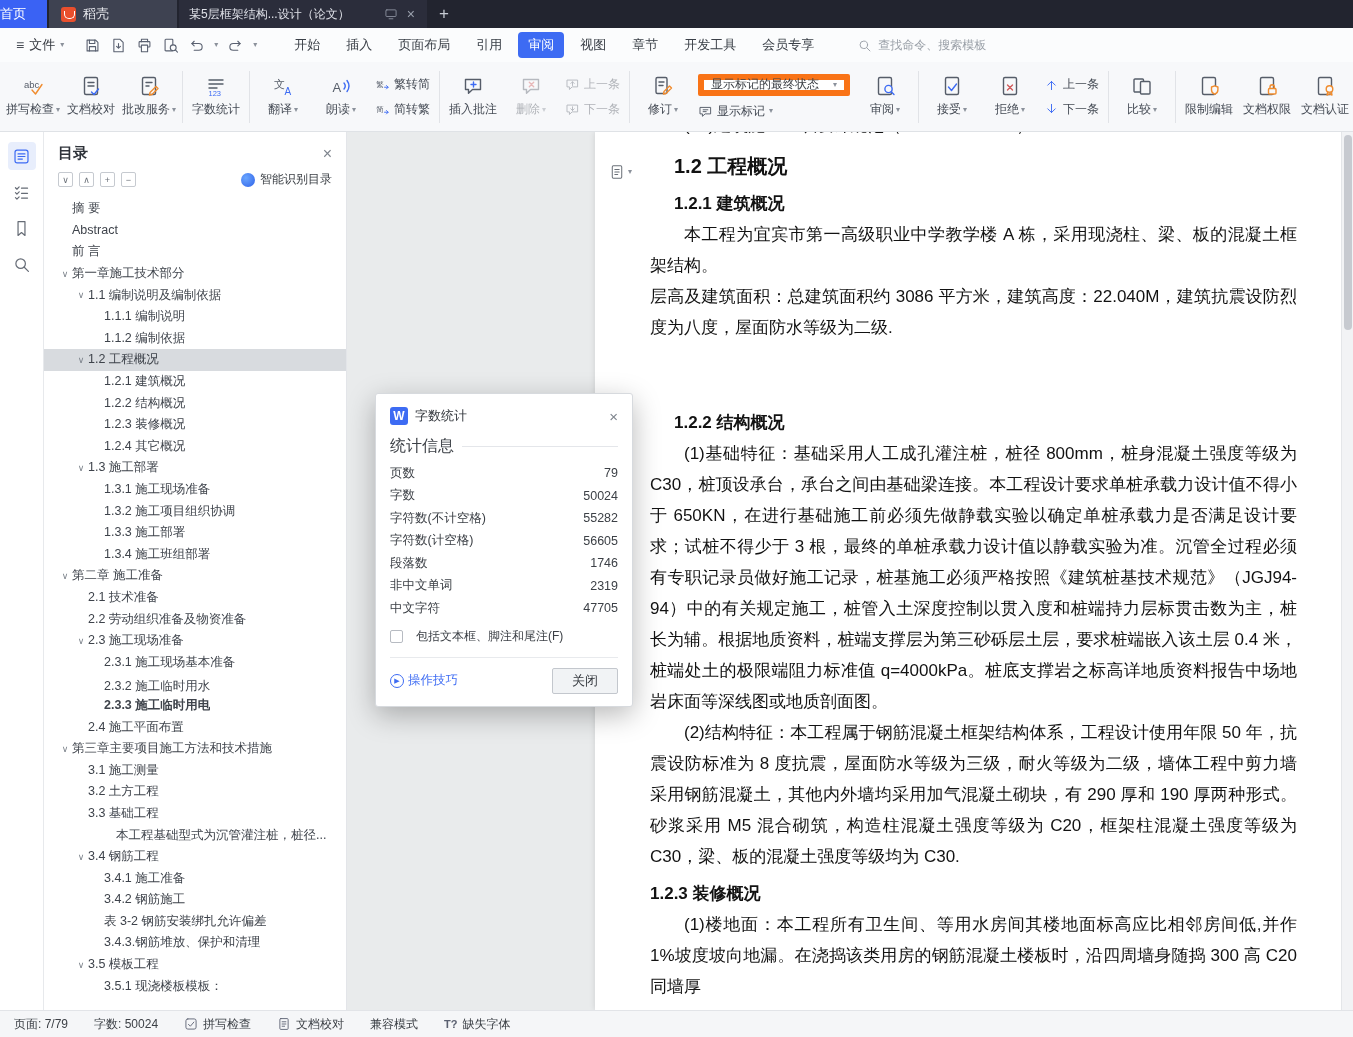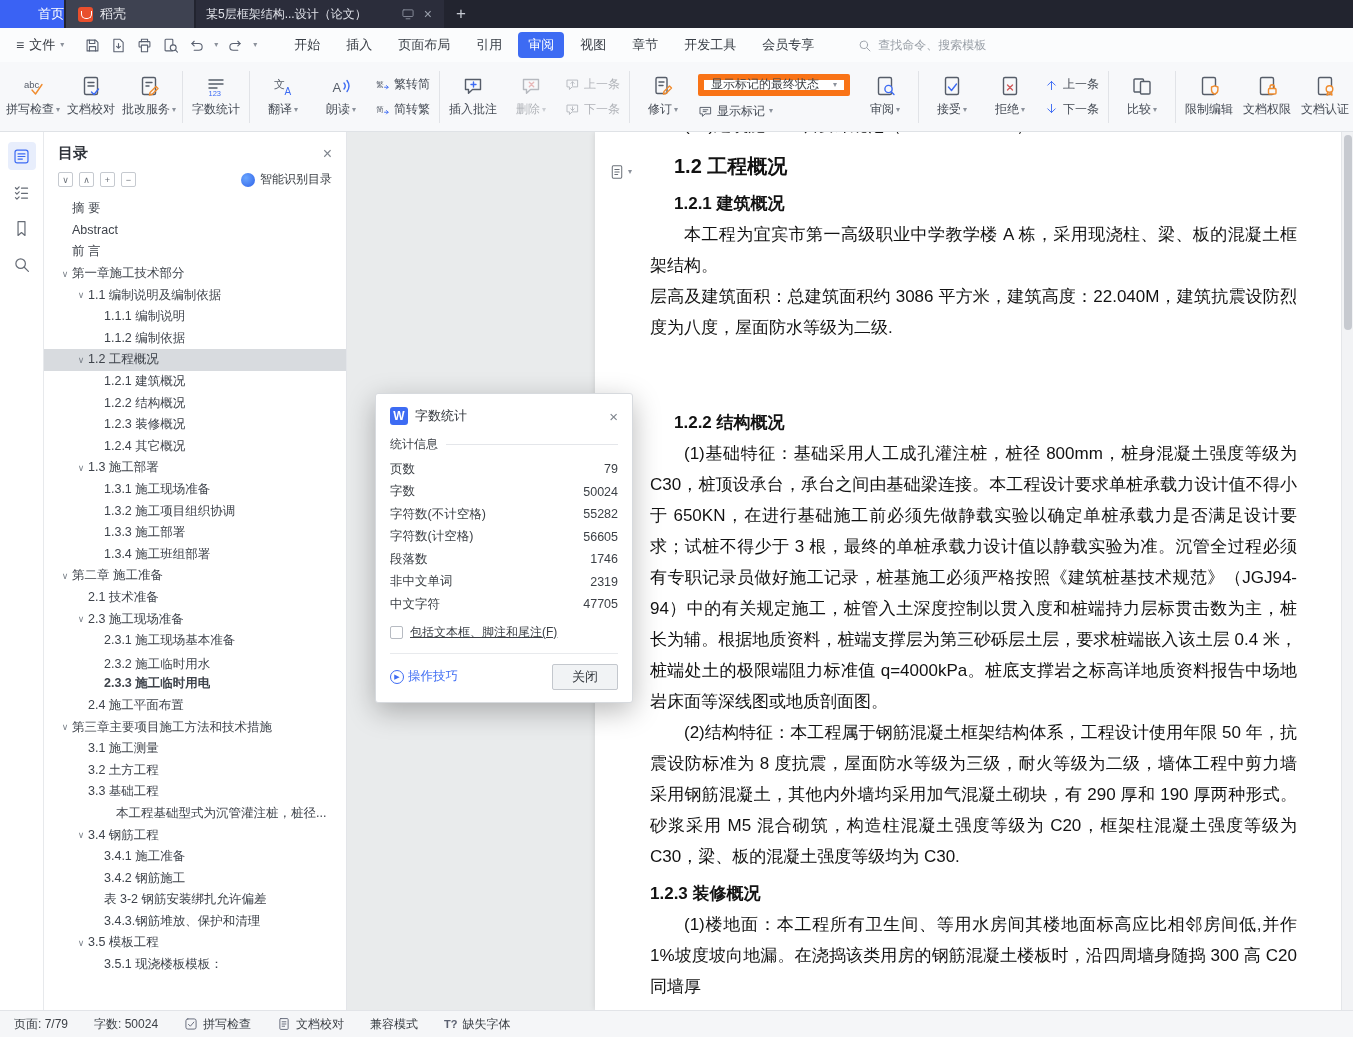--- a/index.html
+++ b/index.html
@@ -1,21 +1,21 @@
 <!DOCTYPE html>
 <html><head>
 <meta charset="utf-8">
 <style>
   *{margin:0;padding:0;box-sizing:border-box;font-family:"Liberation Sans","DejaVu Sans",sans-serif;}
   html,body{width:1353px;height:1037px;overflow:hidden;background:#e9ebed;}
   .app{width:1353px;height:1037px;display:flex;flex-direction:column;background:#fff;}
 
   
   .titlebar{flex:0 0 28px;background:#22242f;display:flex;align-items:stretch;color:#e8e9ee;}
-  .home-btn{width:64px;background:#3a62f4;color:#fff;font-size:13px;display:flex;align-items:center;justify-content:flex-end;cursor:default;}
+  .home-btn{width:47px;background:#3a62f4;color:#fff;font-size:13px;display:flex;align-items:center;justify-content:flex-start;cursor:default;}
   .tab-docer{width:128px;background:#3e4251;display:flex;align-items:center;gap:7px;padding:0 12px;margin-left:2px;font-size:13px;}
   .docer-logo{width:15px;height:15px;background:#e94f2d;border-radius:3px;position:relative;flex:0 0 15px;}
   .docer-logo::after{content:"";position:absolute;left:3px;top:4px;width:9px;height:7px;border:1.5px solid #fff;border-top:none;border-radius:0 0 5px 5px;}
   .tab-doc{width:248px;background:#2b2d3b;display:flex;align-items:center;gap:7px;padding:0 10px;margin-left:2px;font-size:12px;color:#dfe1e8;}
   .tabdoc-label{flex:1;white-space:nowrap;overflow:hidden;}
   .tab-ic{color:#8d93a1;display:flex;align-items:center;}
   .tab-x{color:#9ba1ad;font-size:14px;padding:0 2px;}
   .tab-plus{width:34px;display:flex;align-items:center;justify-content:center;font-size:17px;color:#c6cad3;}
 
   
@@ -80,24 +80,24 @@
   .headindent{padding-left:24px;}
   .gapbefore{margin-top:64px;}
   .pagesetting{position:absolute;left:262px;top:32px;display:flex;align-items:center;gap:3px;color:#6a7078;}
 
   
   .wcdialog{position:absolute;left:28px;top:261px;width:258px;background:#fff;border:1px solid #d7dade;border-radius:3px;box-shadow:0 8px 28px rgba(0,0,0,.28);padding:8px 14px 12px;z-index:5;}
   .wc-head{display:flex;align-items:center;gap:7px;height:28px;}
   .wlogo{width:18px;height:18px;background:#3d6bf3;color:#fff;border-radius:3px;font-size:12px;font-weight:bold;display:flex;align-items:center;justify-content:center;}
   .wc-title{font-size:13px;color:#33373d;flex:1;}
   .wc-close{color:#7e848d;font-size:15px;}
-  .wc-section{display:flex;align-items:center;gap:8px;margin:6px 0 5px;font-size:12px;color:#3c4046;}
+  .wc-section{display:flex;align-items:center;gap:8px;margin:6px 0 5px;font-size:16px;color:#3c4046;}
   .wc-section::after{content:"";flex:1;height:1px;background:#e4e6ea;}
   .wc-row{display:flex;justify-content:space-between;align-items:center;height:22.5px;font-size:12.5px;color:#3c4046;}
-  .wc-check{display:flex;align-items:center;gap:7px;margin-top:8px;font-size:12px;color:#3c4046;text-decoration:underline;}
+  .wc-check{display:flex;align-items:center;gap:13px;margin-top:8px;font-size:12px;color:#3c4046;}
   .checkbox{width:13px;height:13px;border:1px solid #b7bbc2;border-radius:2px;background:#fff;flex:0 0 13px;}
   .wc-footer{display:flex;align-items:center;justify-content:space-between;margin-top:12px;padding-top:10px;border-top:1px solid #e8eaed;}
   .tips{display:flex;align-items:center;gap:4px;color:#3d6bf3;font-size:12.5px;}
   .playcirc{width:14px;height:14px;border:1px solid #3d6bf3;border-radius:50%;font-size:7px;display:flex;align-items:center;justify-content:center;color:#3d6bf3;}
   .btn-close{width:66px;height:26px;background:#f1f3f5;border:1px solid #c3c7cd;border-radius:2px;font-size:13px;color:#33373d;display:flex;align-items:center;justify-content:center;}
 
   
   .vscroll{flex:0 0 12px;background:#f2f3f5;border-left:1px solid #e4e6e9;position:relative;}
   .vthumb{position:absolute;top:3px;left:2px;width:8px;height:195px;background:#c7cad0;border-radius:4px;}
 
@@ -566,20 +566,24 @@
             <span class="toc-arrow"></span>
             <span class="toc-label">1.3.4 施工班组部署</span>
           </div>
           <div class="toc-item" style="padding-left: 14px;">
             <span class="toc-arrow">∨</span>
             <span class="toc-label">第二章 施工准备</span>
           </div>
           <div class="toc-item" style="padding-left: 30px;">
             <span class="toc-arrow"></span>
             <span class="toc-label">2.1 技术准备</span>
+          </div>
+          <div class="toc-item" style="padding-left: 30px;">
+            <span class="toc-arrow"></span>
+            <span class="toc-label">2.2 劳动组织准备及物资准备</span>
           </div>
           <div class="toc-item" style="padding-left: 30px;">
             <span class="toc-arrow">∨</span>
             <span class="toc-label">2.3 施工现场准备</span>
           </div>
           <div class="toc-item" style="padding-left: 46px;">
             <span class="toc-arrow"></span>
             <span class="toc-label">2.3.1 施工现场基本准备</span>
           </div>
           <div class="toc-item" style="padding-left: 46px; align-items: flex-end;">

